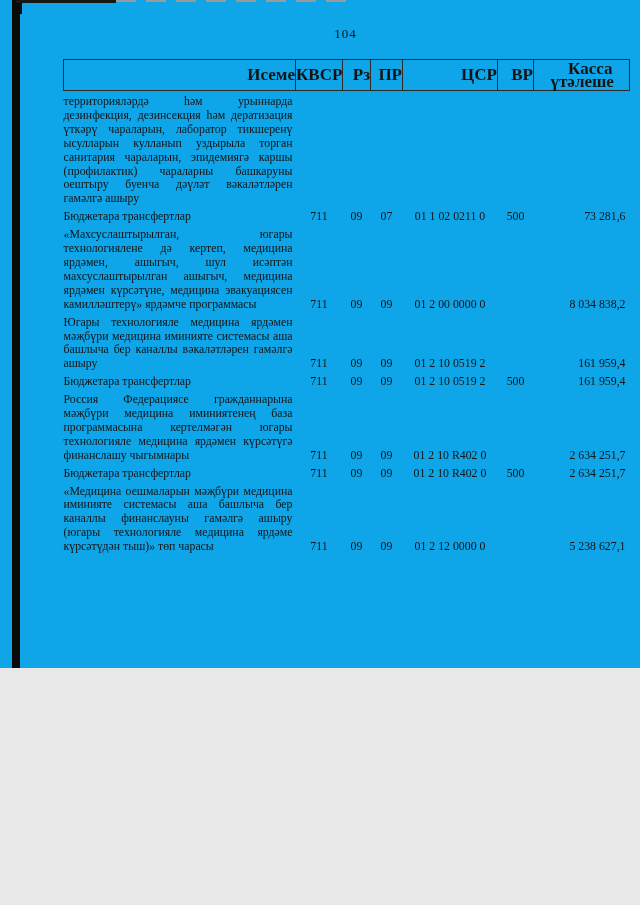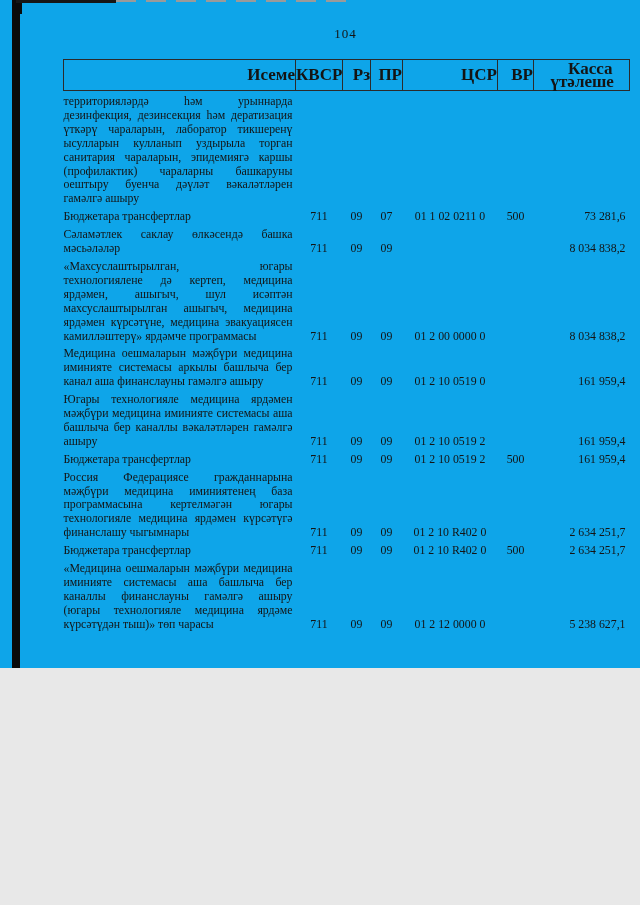--- a/index.html
+++ b/index.html
@@ -135,51 +135,33 @@
     <tr>
       <td class="c-name">Бюджетара трансфертлар</td>
       <td class="c-code">711</td>
       <td class="c-code">09</td>
       <td class="c-code">07</td>
       <td class="c-code">01 1 02 0211 0</td>
       <td class="c-code">500</td>
       <td class="c-kassa">73 281,6</td>
     </tr>
 
-    <tr>
-      <td class="c-name">Сәламәтлек саклау өлкәсендә башка мәсьәләләр</td>
-      <td class="c-code">711</td>
-      <td class="c-code">09</td>
-      <td class="c-code">09</td>
-      <td class="c-code"></td>
+
+
+    <tr>
+      <td class="c-name">«Махсуслаштырылган, югары технологиялене дә кертеп, медицина ярдәмен, ашыгыч, шул исәптән махсуслаштырылган ашыгыч, медицина ярдәмен күрсәтүне, медицина эвакуациясен камилләштерү» ярдәмче программасы</td>
+      <td class="c-code">711</td>
+      <td class="c-code">09</td>
+      <td class="c-code">09</td>
+      <td class="c-code">01 2 00 0000 0</td>
       <td class="c-code"></td>
       <td class="c-kassa">8 034 838,2</td>
     </tr>
 
 
-    <tr>
-      <td class="c-name">«Махсуслаштырылган, югары технологиялене дә кертеп, медицина ярдәмен, ашыгыч, шул исәптән махсуслаштырылган ашыгыч, медицина ярдәмен күрсәтүне, медицина эвакуациясен камилләштерү» ярдәмче программасы</td>
-      <td class="c-code">711</td>
-      <td class="c-code">09</td>
-      <td class="c-code">09</td>
-      <td class="c-code">01 2 00 0000 0</td>
-      <td class="c-code"></td>
-      <td class="c-kassa">8 034 838,2</td>
-    </tr>
-
-
-    <tr>
-      <td class="c-name">Медицина оешмаларын мәҗбүри медицина иминияте системасы аркылы башлыча бер канал аша финанслауны гамәлгә ашыру</td>
-      <td class="c-code">711</td>
-      <td class="c-code">09</td>
-      <td class="c-code">09</td>
-      <td class="c-code">01 2 10 0519 0</td>
-      <td class="c-code"></td>
-      <td class="c-kassa">161 959,4</td>
-    </tr>
 
     <tr>
       <td class="c-name">Югары технологияле медицина ярдәмен мәҗбүри медицина иминияте системасы аша башлыча бер каналлы вәкаләтләрен гамәлгә ашыру</td>
       <td class="c-code">711</td>
       <td class="c-code">09</td>
       <td class="c-code">09</td>
       <td class="c-code">01 2 10 0519 2</td>
       <td class="c-code"></td>
       <td class="c-kassa">161 959,4</td>
     </tr>

